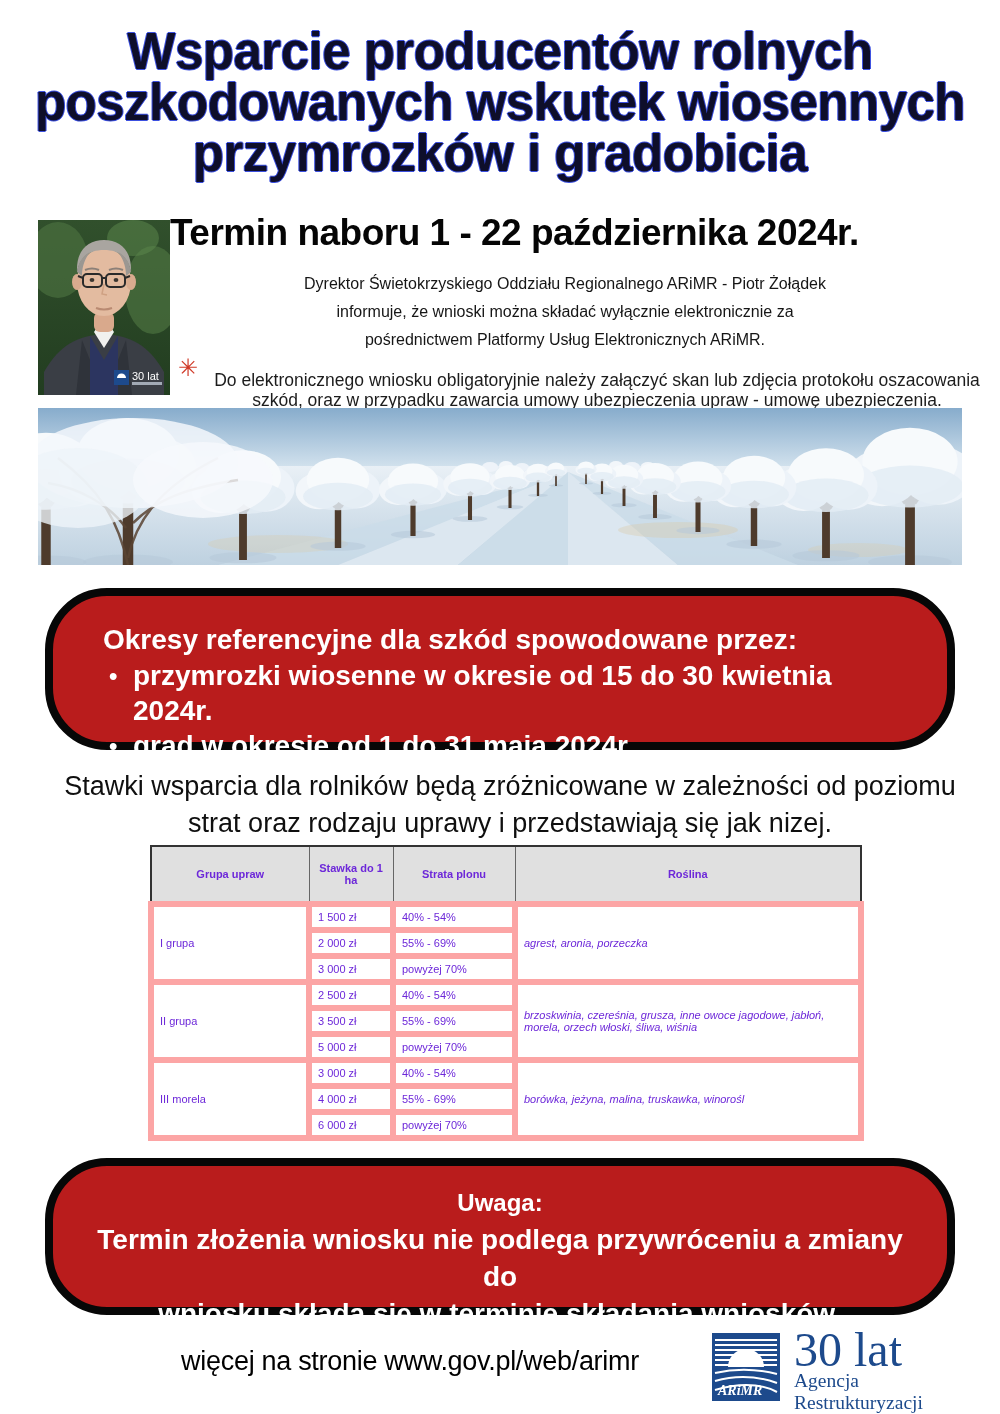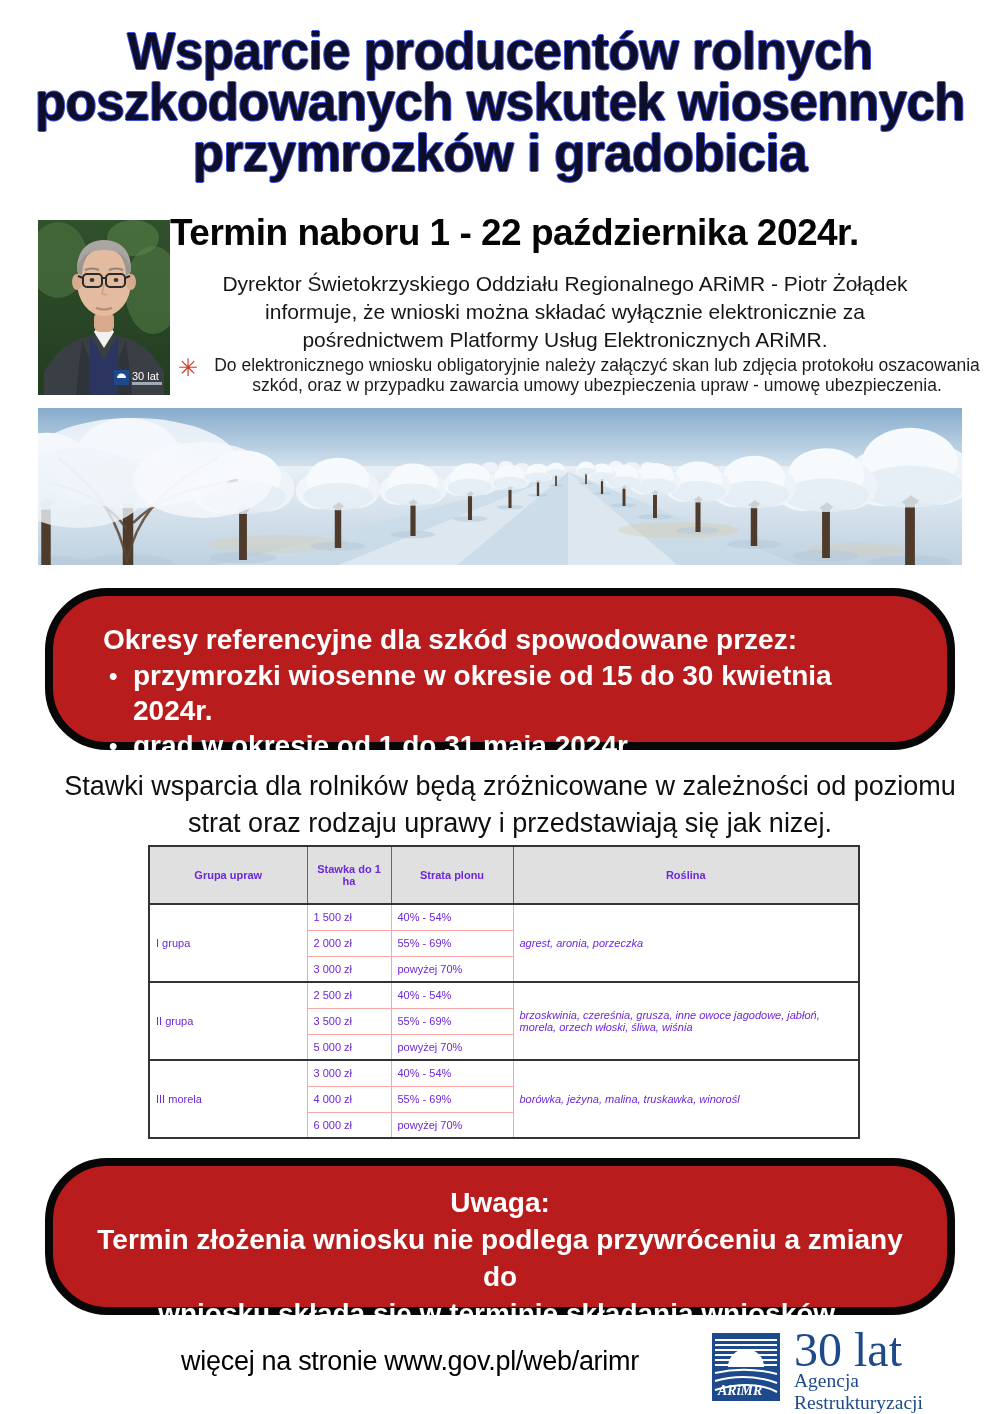--- a/index.html
+++ b/index.html
@@ -19,26 +19,26 @@
   .portrait { position:absolute; left:38px; top:220px; width:132px; height:175px; }
 
   .termin {
     position:absolute; left:170px; top:212px; width:830px;
     text-align:left; font-size:37px; font-weight:bold; color:#050505;
     letter-spacing:-0.5px;
   }
 
   .intro {
     position:absolute; left:170px; top:270px; width:790px;
-    text-align:center; font-size:21px; line-height:28px; color:#161616;
+    text-align:center; font-size:16px; line-height:28px; color:#161616;
   }
 
   .note { position:absolute; left:170px; top:356px; width:830px; }
   .note-star { position:absolute; left:8px; top:-2px; font-size:24px; color:#d03a28; }
-  .note-text { text-align:center; font-size:17.5px; line-height:19.5px; color:#1c1c1c; padding:0 10px 0 34px; }
+  .note-text { text-align:center; font-size:17.5px; line-height:19.5px; color:#1c1c1c; padding:0 10px 0 34px;margin-top:15px; }
 
   .orchard { position:absolute; left:38px; top:408px; width:924px; height:157px; }
 
   .bluebox {
     position:absolute; left:45px; width:910px;
     background:#b91c1c; border:8px solid #070707; border-radius:62px;
     color:#ffffff; font-weight:bold;
   }
   .box1 { top:588px; height:162px; padding:26px 40px 0 50px; }
   .box1 .bb-head { font-size:28px; line-height:35px; }
@@ -53,26 +53,26 @@
 
   table.rates {
     position:absolute; left:148px; top:845px; width:710px;
     border-collapse:collapse; border:2px solid #333;
     font-size:11px; color:#6d28d9; table-layout:fixed;padding-left:48px;
   }
   table.rates th {
     background:#e0e0e0; font-weight:bold; border:1px solid #666;
     border-bottom:2px solid #333; height:58px; text-align:center; padding:2px 4px;
   }
-  table.rates td { border:1px solid #fca5a5; height:26px; padding:1px 6px; text-align:left; vertical-align:middle; }
+  table.rates td { border:6px solid #fca5a5; height:26px; padding:1px 6px; text-align:left; vertical-align:middle; }
   table.rates td.plants { font-style:italic; }
   table.rates tr.grp td { border-top:2px solid #333; }
 
   .box2 { top:1158px; height:157px; padding:18px 30px 0 30px; text-align:center; }
-  .box2 .bb-head { font-size:28px; line-height:37px; }
+  .box2 .bb-head { font-size:24px; line-height:37px; }
   .box2 .bb-text { font-size:28px; line-height:37px; }
 
   .footer-link {
     position:absolute; left:130px; top:1346px; width:560px;
     text-align:center; font-size:27px; color:#000; letter-spacing:-0.3px;
   }
 
   .logo { position:absolute; left:712px; top:1330px; width:280px; height:76px; }
   .logo-square { position:absolute; left:0; top:3px; width:68px; height:68px; }
   .logo-30lat {

